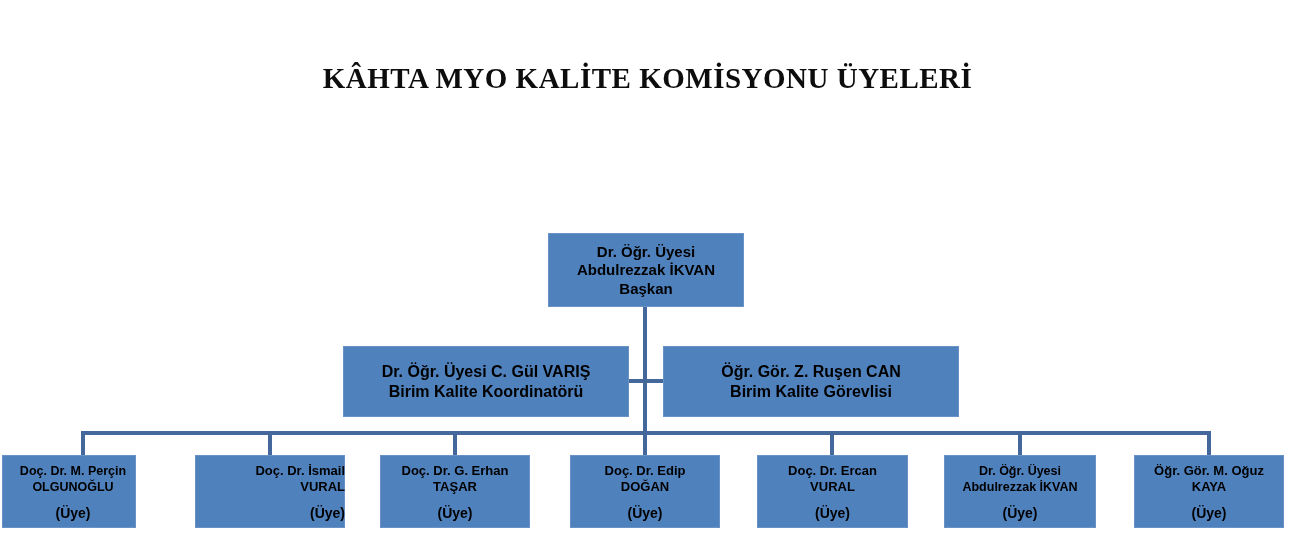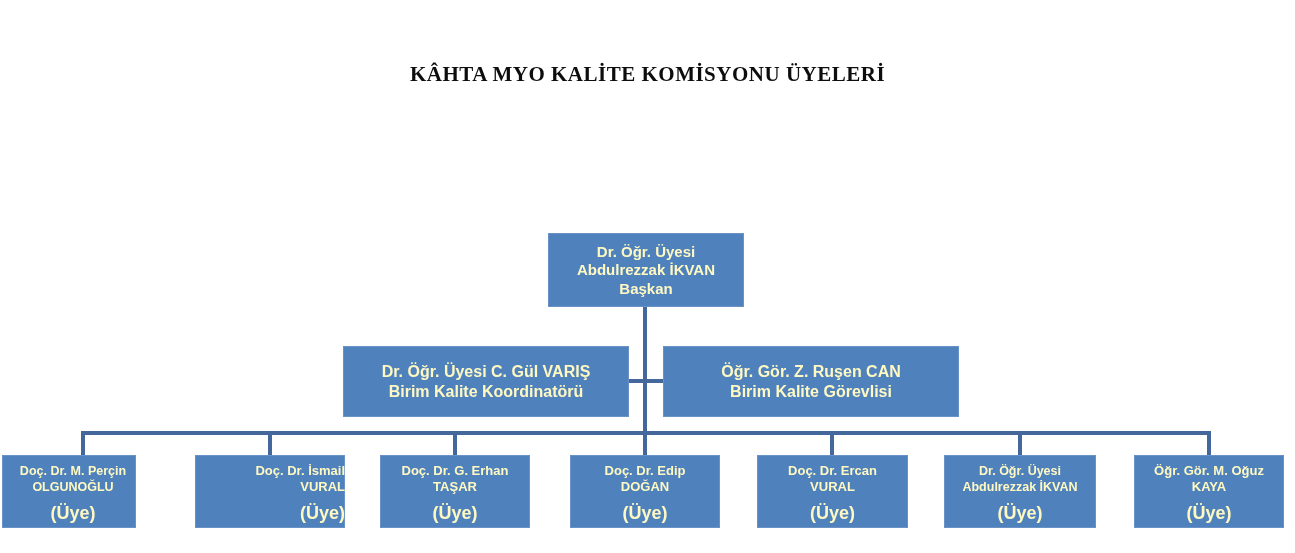--- a/index.html
+++ b/index.html
@@ -16,28 +16,28 @@
     font-family: "Liberation Sans", sans-serif;
   }
   .title {
     position: absolute;
     top: 62px;
     left: 0;
     width: 100%;
     text-align: center;
     font-family: "Liberation Serif", serif;
     font-weight: bold;
-    font-size: 21px;
+    font-size: 29px;
     letter-spacing: 0.5px;
     color: #0d0d0d;
   }
   .box {
     position: absolute;
     background: #4f81bd;
-    color: #fef9c3;
+    color: #000000;
     font-weight: bold;
     text-align: center;
     display: flex;
     flex-direction: column;
     justify-content: center;
     box-sizing: border-box;
     box-shadow: inset 0 0 0 1px rgba(255,255,255,0.15);
   }
   .box .nameline { display: block; }
   .box .role { display: block; }
@@ -56,21 +56,21 @@
   }
   .coord-left  { left: 343px; width: 286px; }
   .coord-right { left: 663px; width: 296px; }
   .coord .role { }
 
   
   .member {
     top: 455px; height: 73px;
     font-size: 13px; line-height: 16px;
   }
-  .member .role { margin-top: 10px; font-size: 18px; }
+  .member .role { margin-top: 10px; font-size: 14px; }
   .m1 { left: 2px;    width: 134px; font-size: 12.5px; padding-left: 8px; }
   .m2 { left: 195px;  width: 150px; align-items: flex-end; }
   .m3 { left: 380px;  width: 150px; }
   .m4 { left: 570px;  width: 150px; }
   .m5 { left: 757px;  width: 151px; }
   .m6 { left: 944px;  width: 152px; font-size: 12.5px; }
   .m7 { left: 1134px; width: 150px; }
 
   
   .conn {

